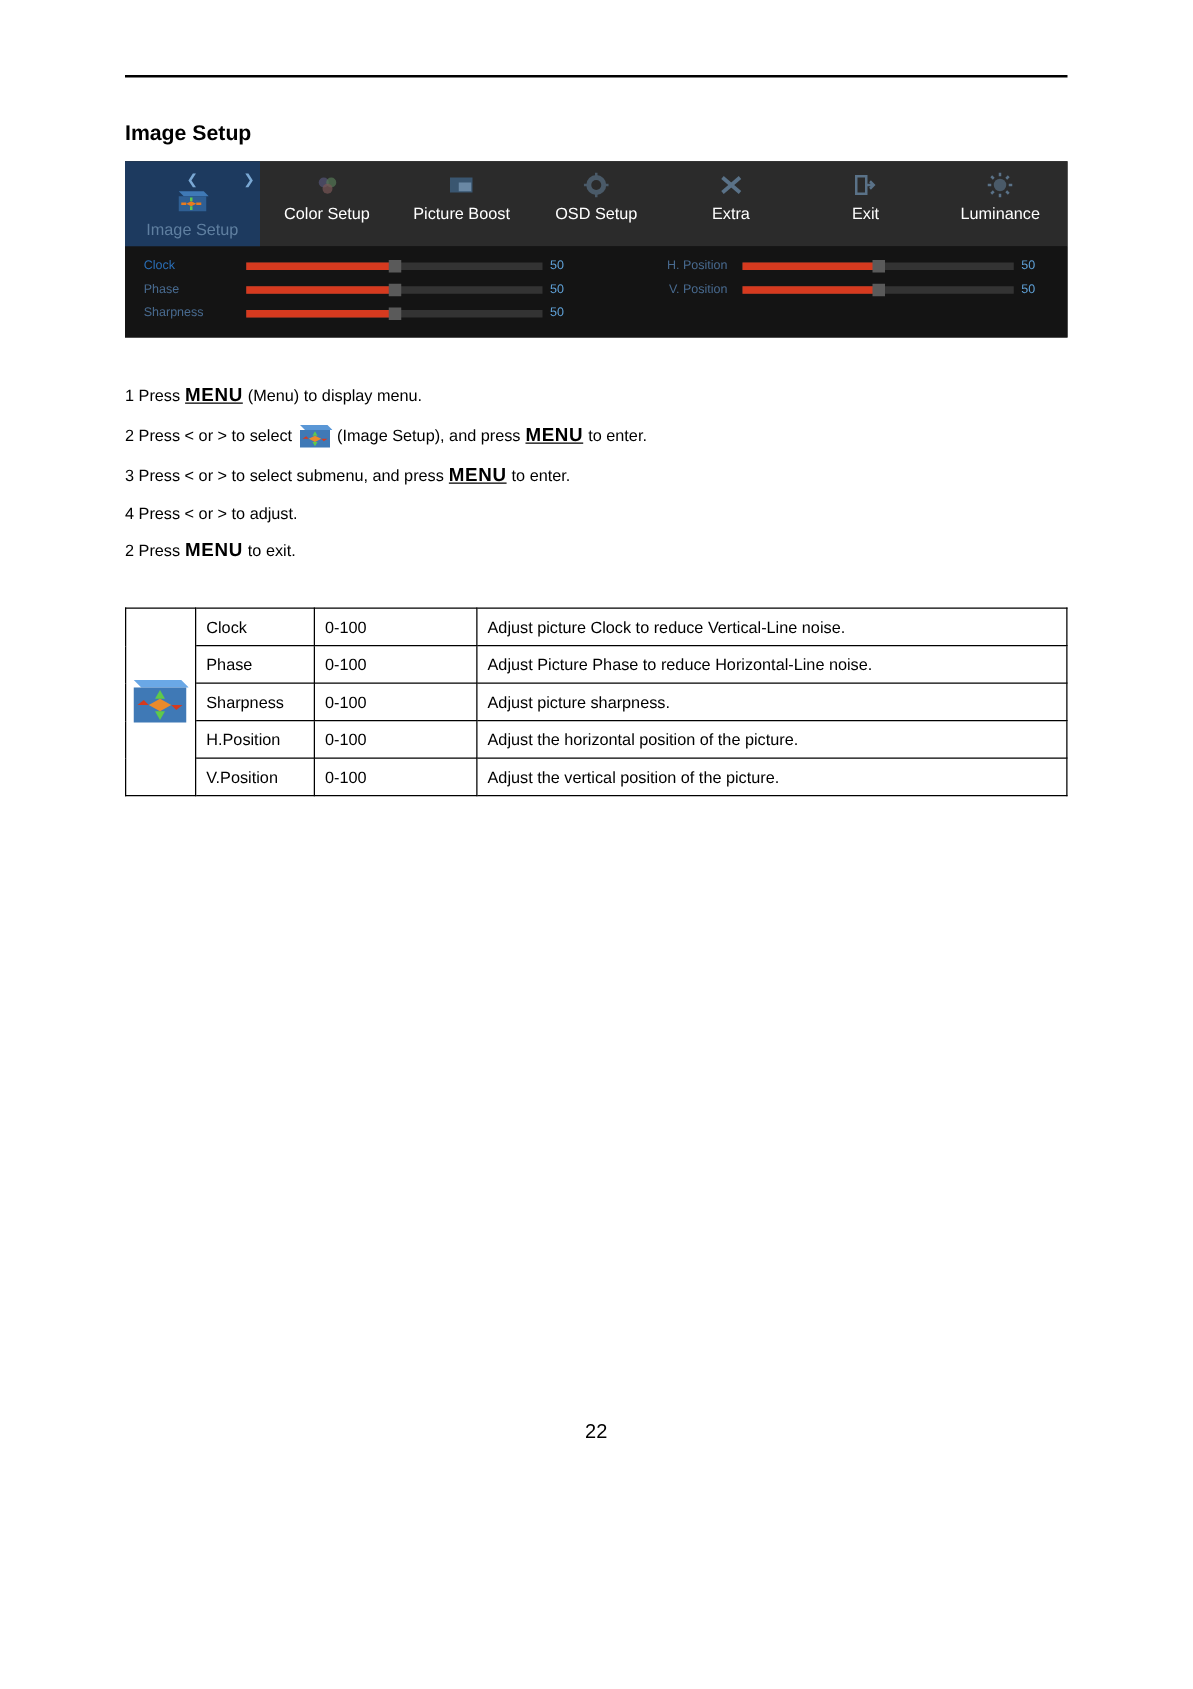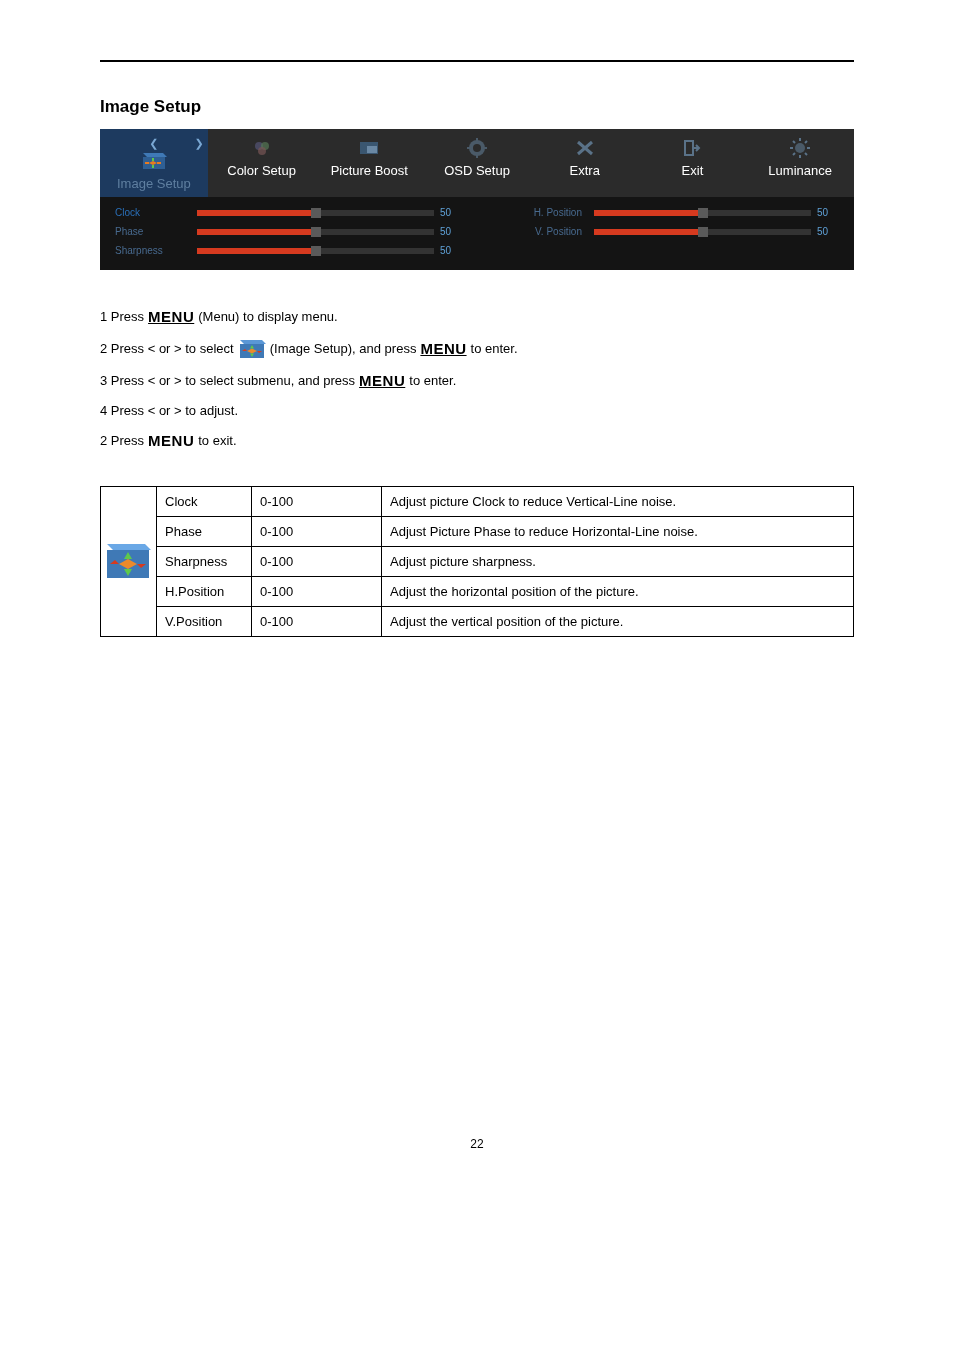--- a/index.html
+++ b/index.html
@@ -151,21 +151,21 @@
   table.ref td.iconcell {
     width: 56px;
     text-align: center;
     padding: 4px;
   }
   table.ref td.c1 { width: 95px; }
   table.ref td.c2 { width: 130px; }
 
   .pagenum {
     text-align: center;
-    font-size: 12px;
+    font-size: 16px;
     margin-top: 500px;
   }
 
   
   svg { display: block; }
 </style>
 </head>
 <body>
 
 <div class="topline"></div>

